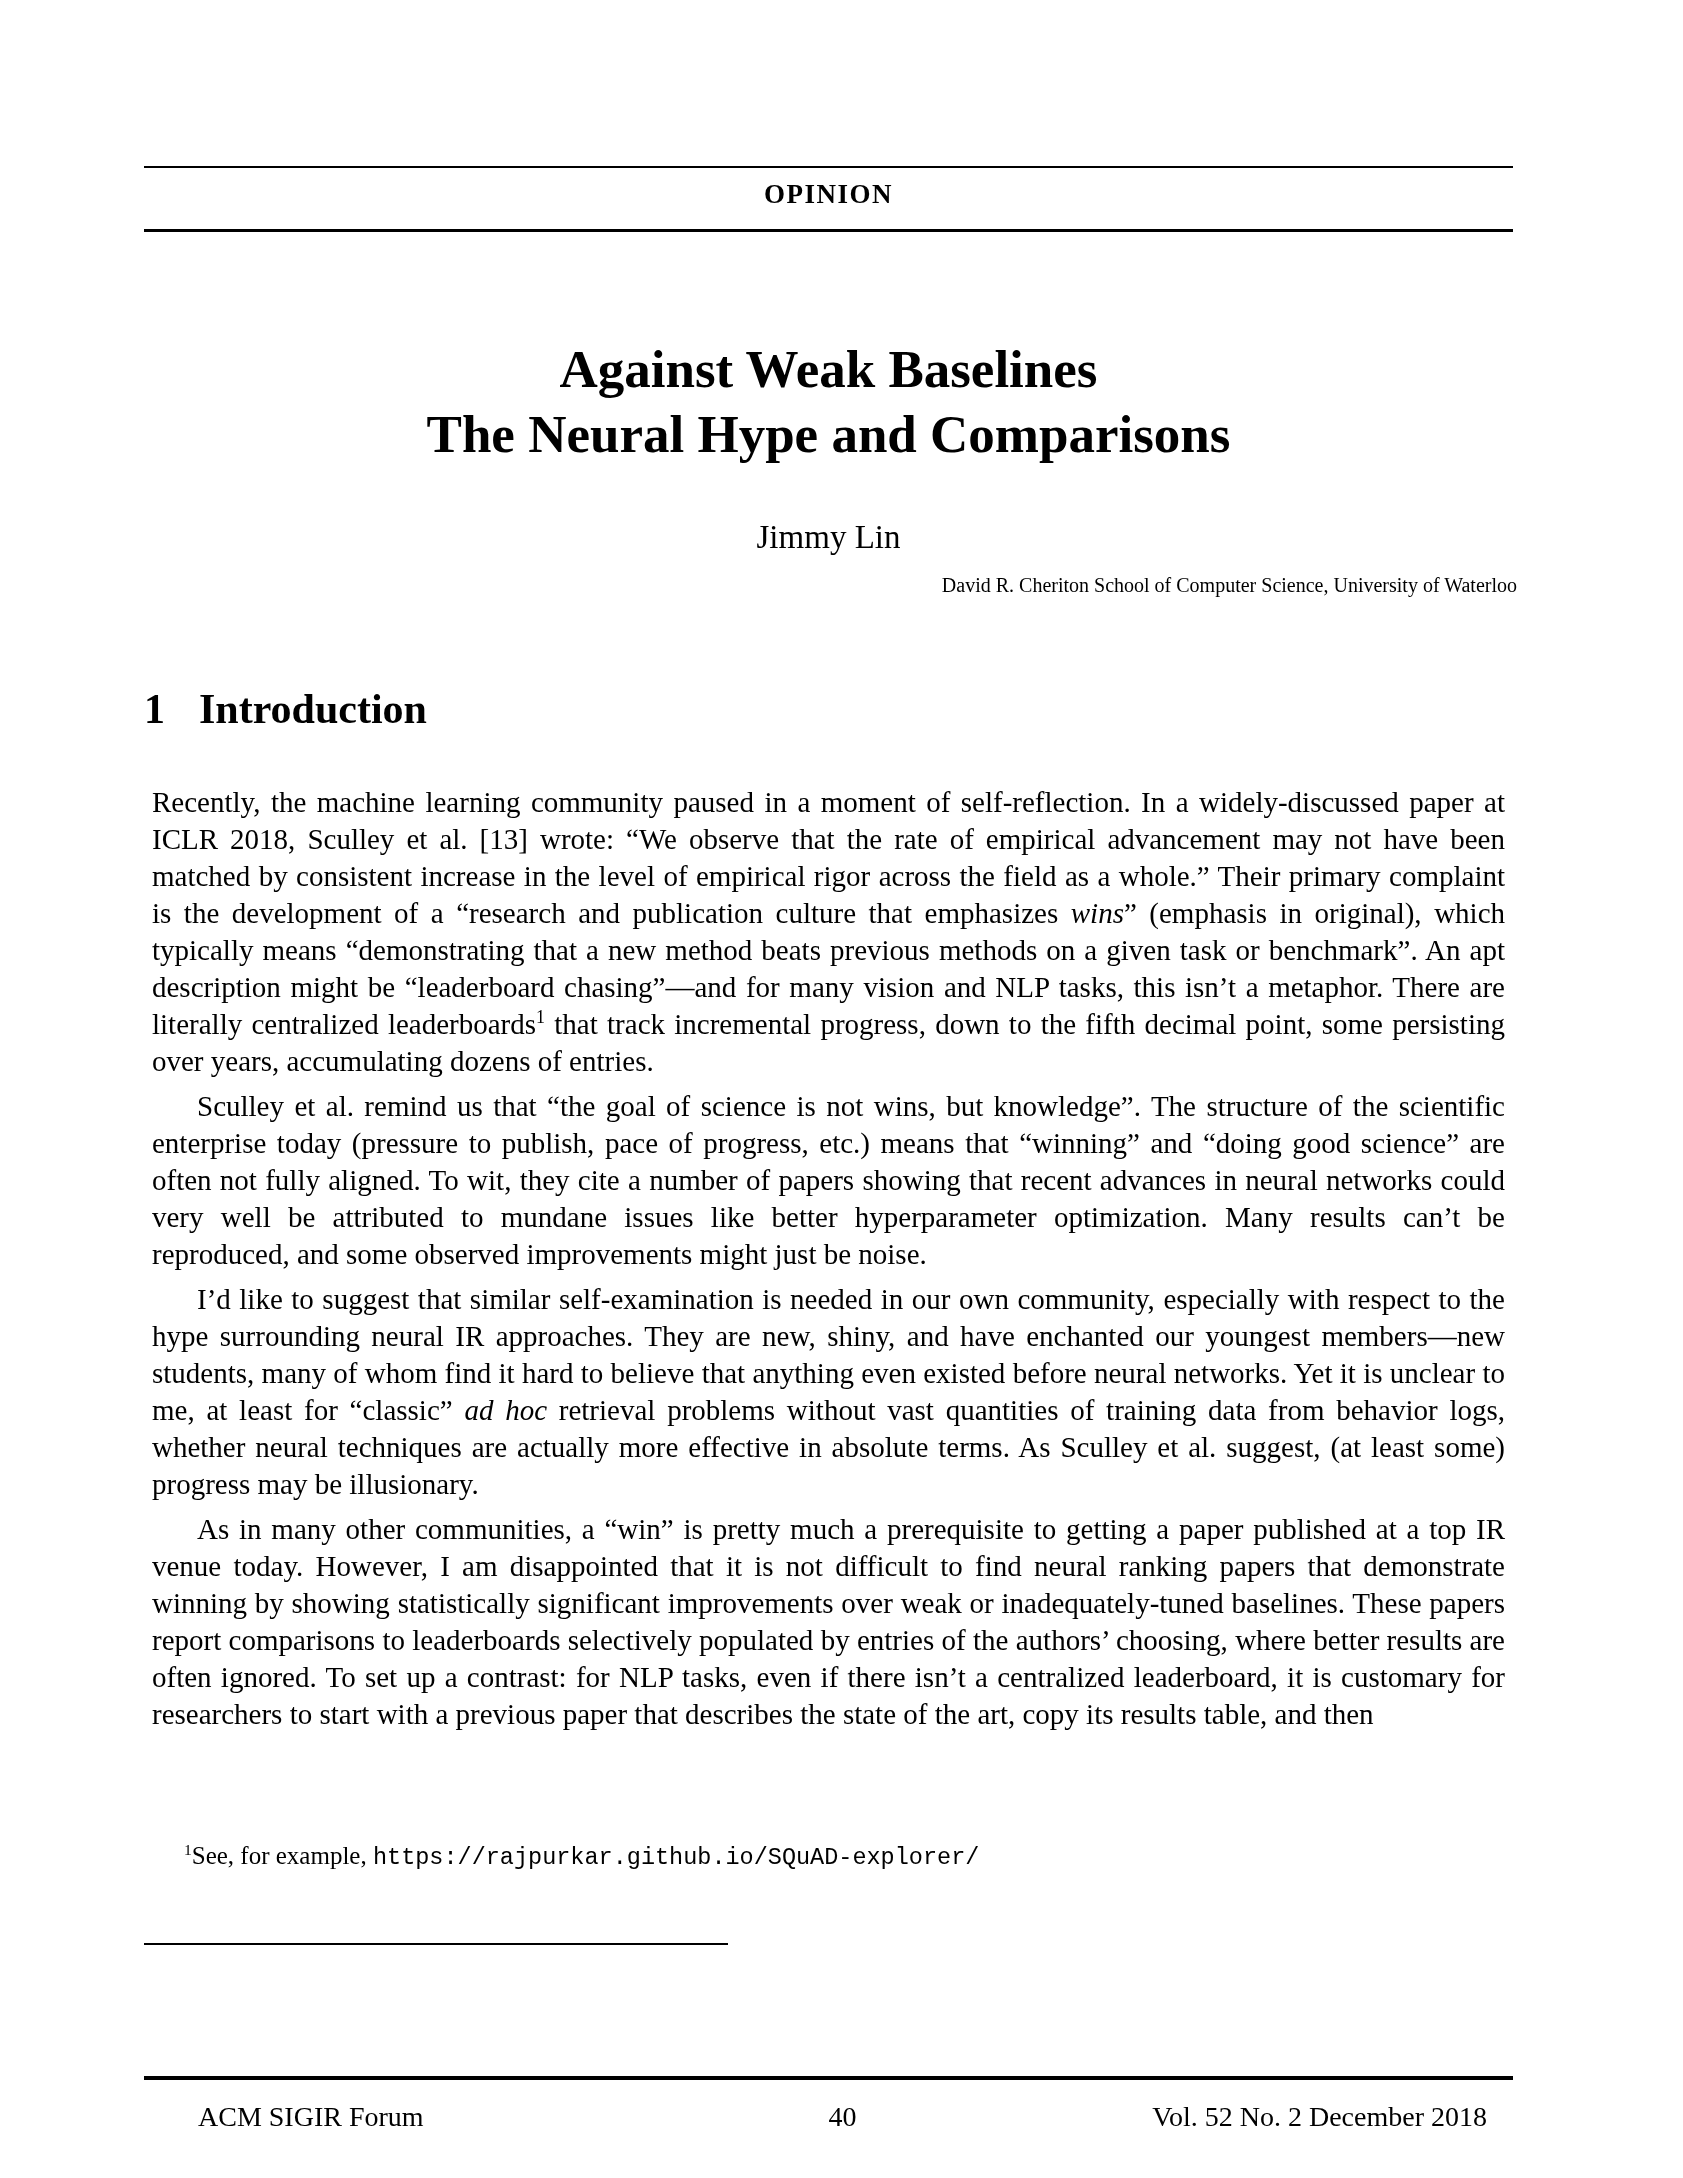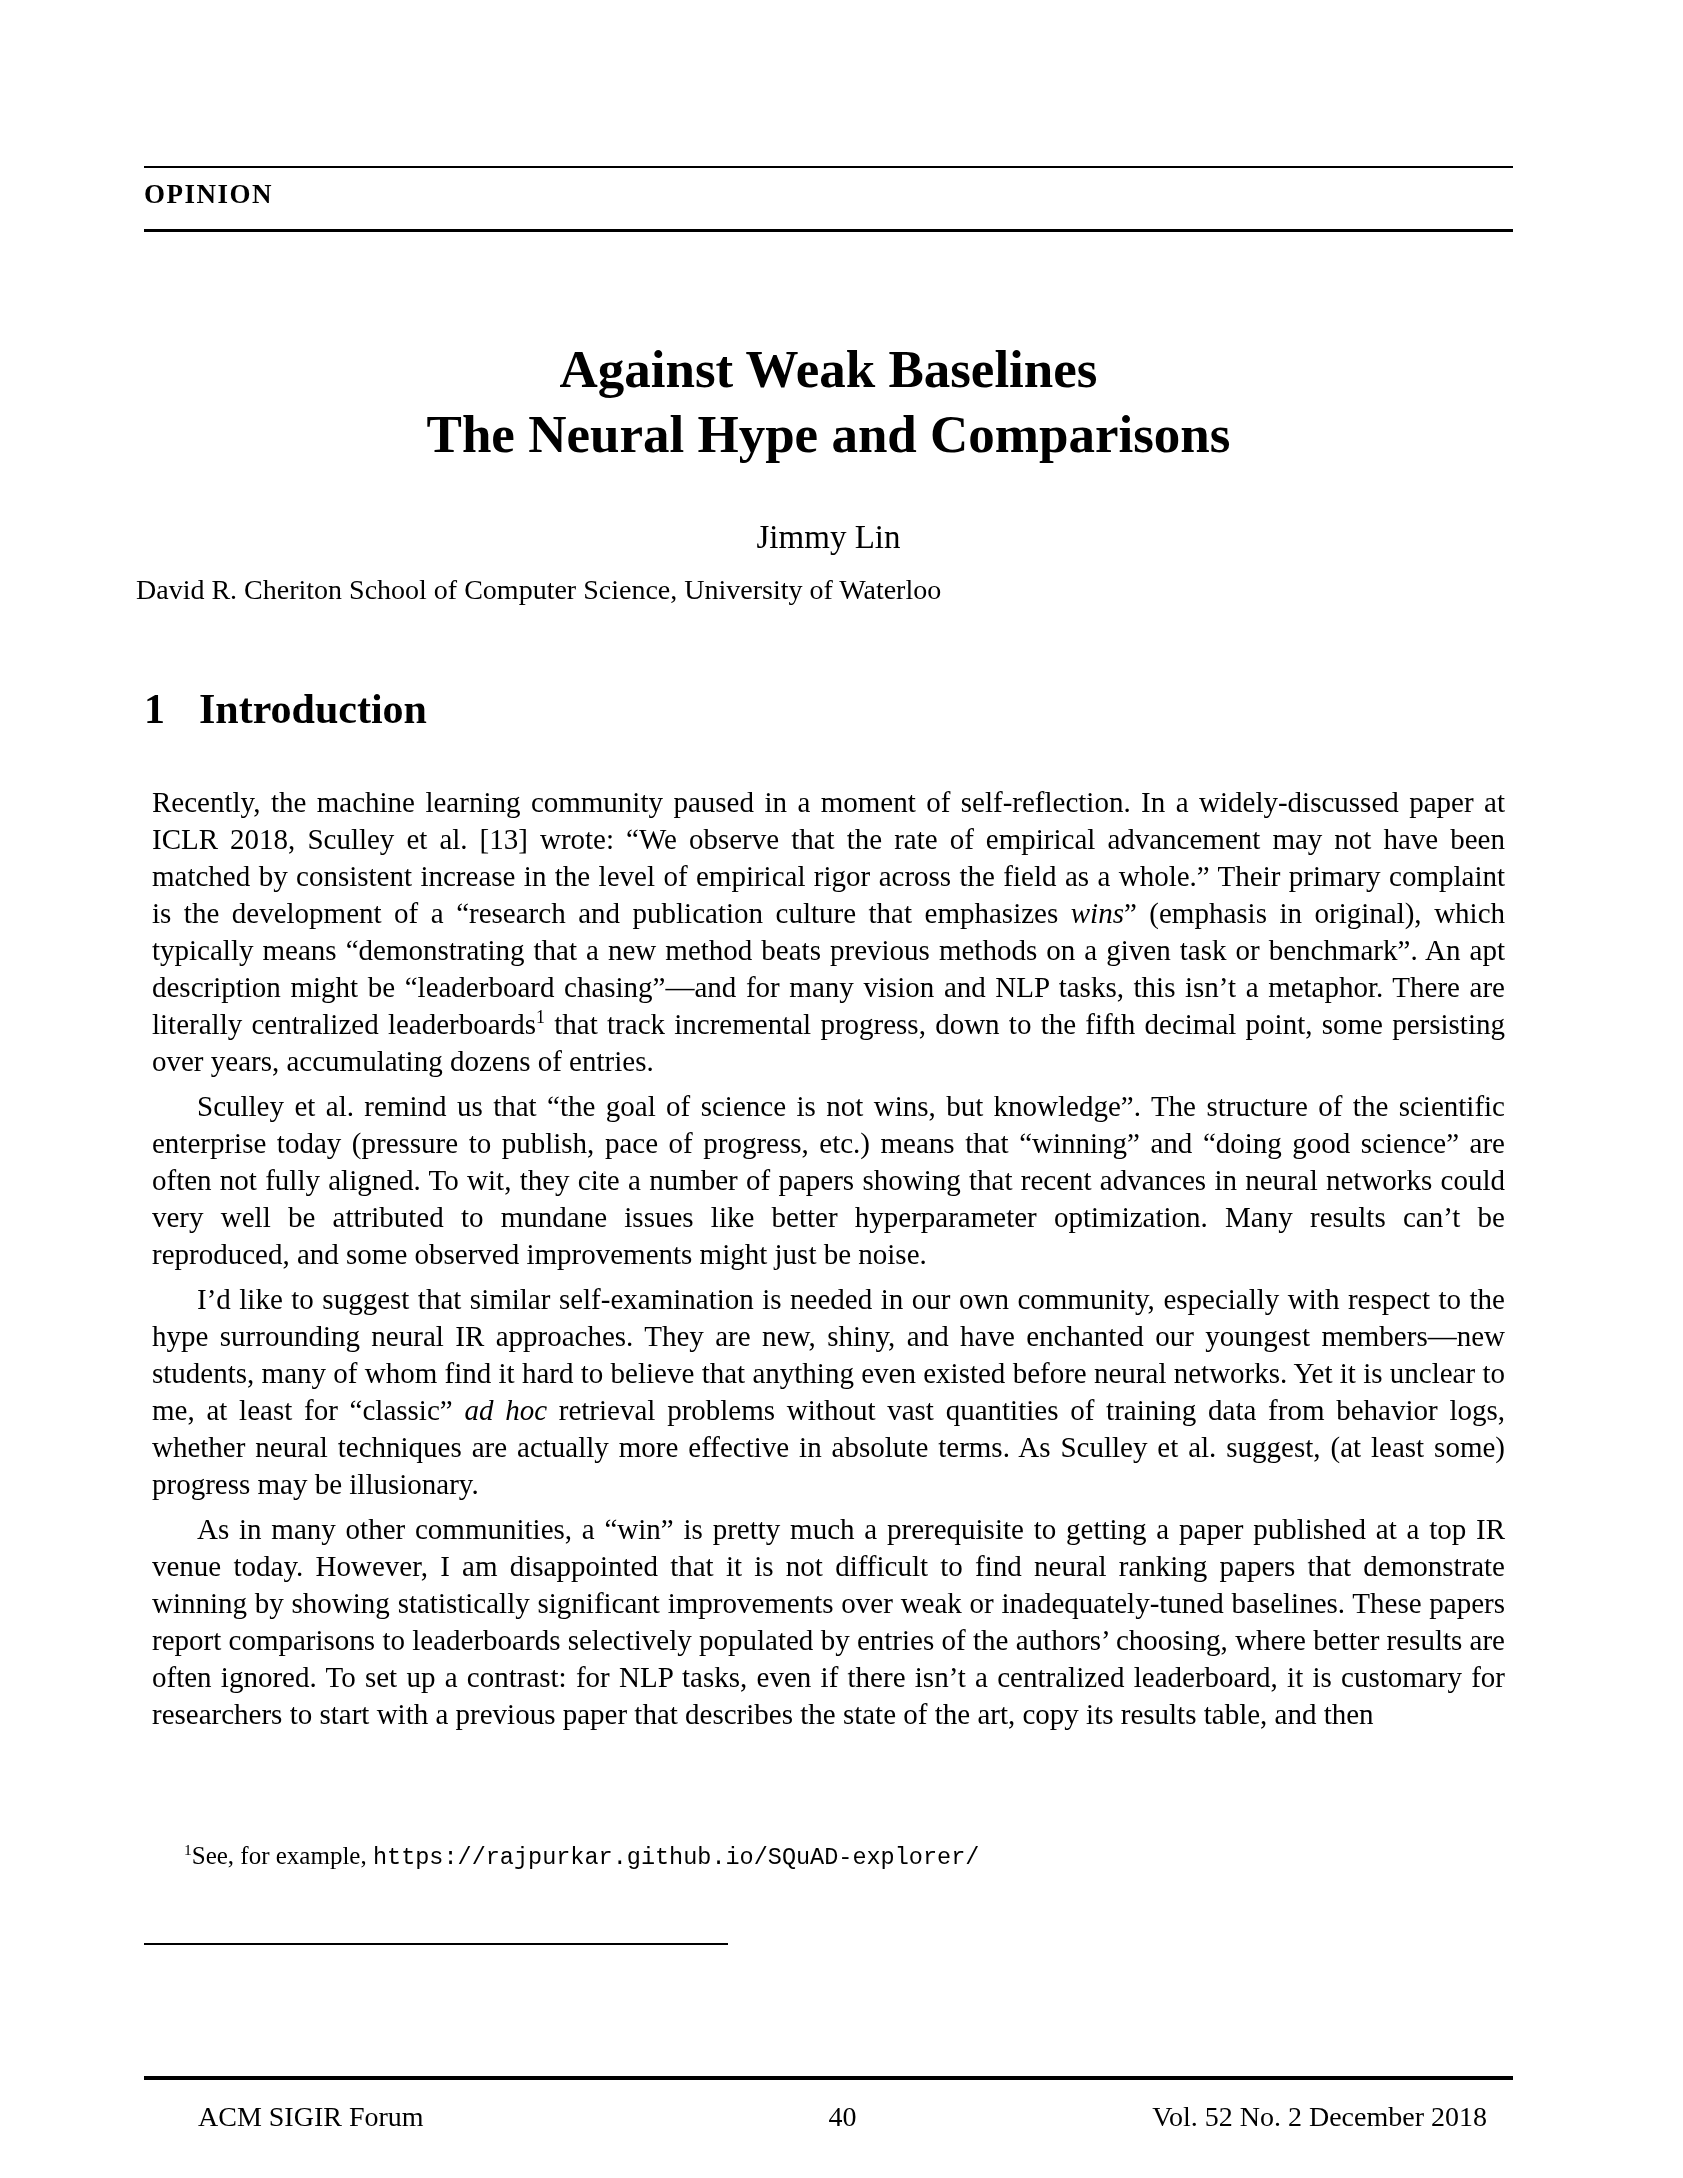--- a/index.html
+++ b/index.html
@@ -25,20 +25,21 @@
   .rule-top    { top: 166px;  height: 2px; }
   .rule-mid    { top: 229px;  height: 3px; }
   .rule-foot   { top: 2076px; height: 4px; }
   .rule-fnote  { top: 1943px; width: 584px; height: 2px; }
 
   .running-head {
     position: absolute;
     top: 179px;
     left: 144px;
     width: 1369px;
+    text-align: center;
     font-size: 27px;
     font-weight: bold;
     letter-spacing: 1.5px;
   }
   .title {
     position: absolute;
     top: 337px;
     left: 144px;
     width: 1369px;
     margin: 0;
@@ -51,24 +52,24 @@
     position: absolute;
     top: 519px;
     left: 144px;
     width: 1369px;
     text-align: center;
     font-size: 33px;
   }
   .affiliation {
     position: absolute;
     top: 574px;
-    left: 136px;
+    left: 148px;
     width: 1369px;
-    text-align: left;
-    font-size: 28px;
+    text-align: right;
+    font-size: 20px;
   }
   .section-heading {
     position: absolute;
     top: 685px;
     left: 144px;
     width: 1369px;
     margin: 0;
     font-size: 42px;
     font-weight: bold;
     line-height: 48px;

